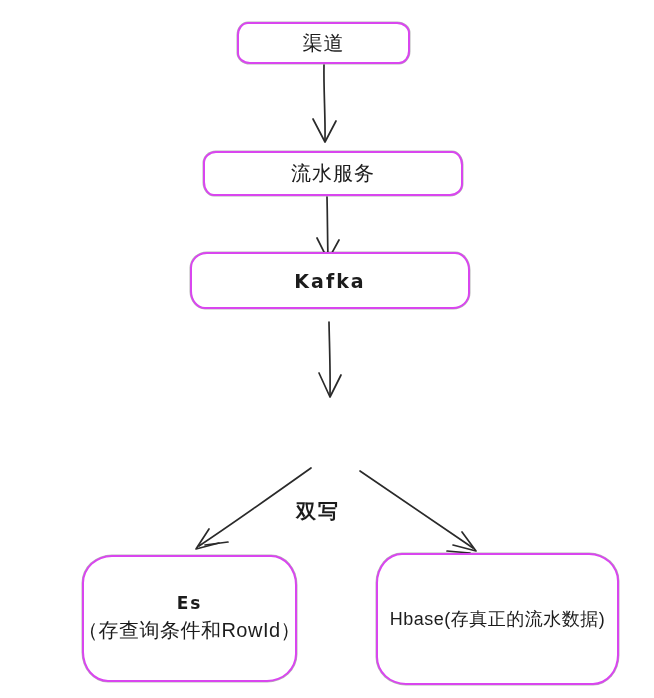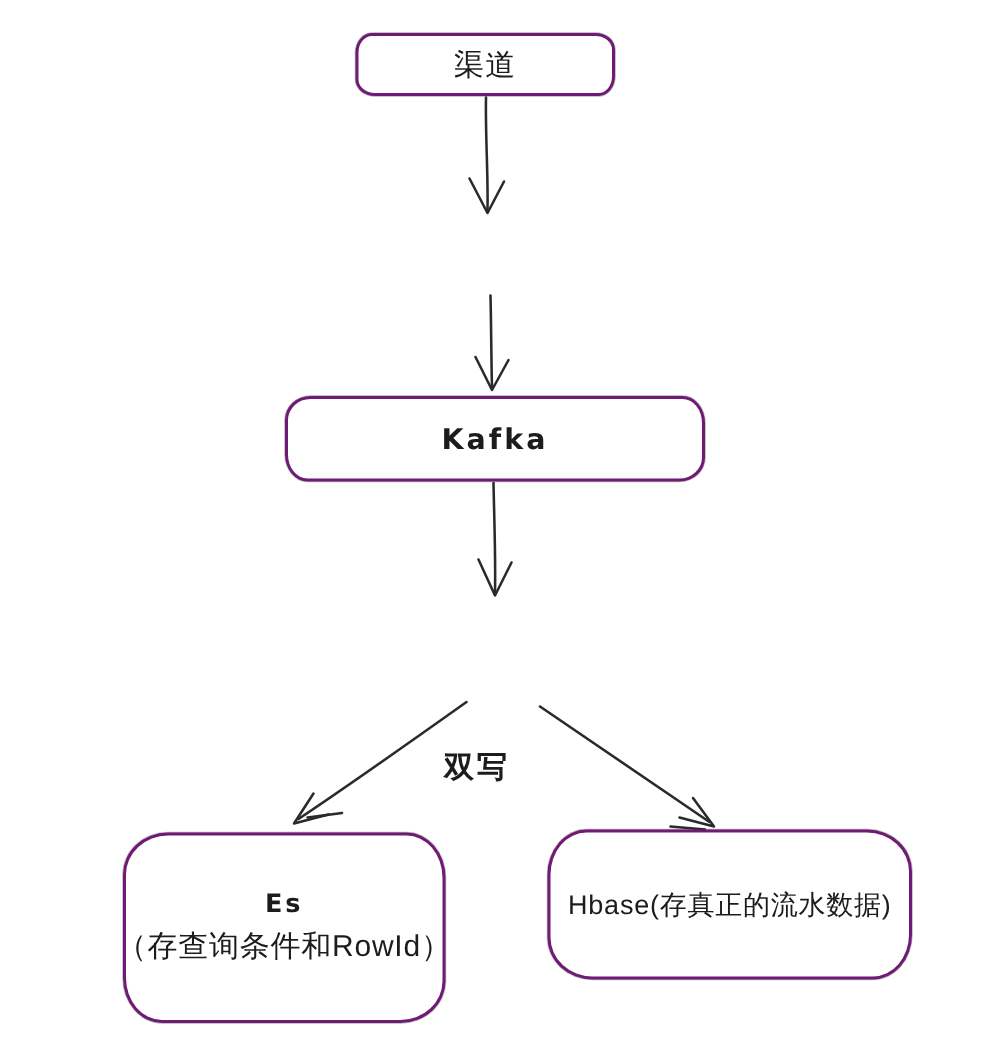--- a/index.html
+++ b/index.html
@@ -19,51 +19,51 @@
   .svg-layer {
     position: absolute;
     left: 0;
     top: 0;
     width: 654px;
     height: 698px;
   }
   .node {
     position: absolute;
     box-sizing: border-box;
-    border: 2px solid #701a75;
+    border: 2px solid #d946ef;
     background: #ffffff;
     display: flex;
     flex-direction: column;
     align-items: center;
     justify-content: center;
     text-align: center;
     box-shadow: 0 0 0 0.5px rgba(40,40,40,0.35);
   }
   .node-channel {
     left: 237px; top: 22px; width: 173px; height: 42px;
     border-radius: 11px 13px 11px 13px / 13px 11px 13px 11px;
   }
   .node-flow-service {
     left: 203px; top: 151px; width: 260px; height: 45px;
     border-radius: 13px 11px 13px 11px / 12px 14px 12px 14px;
   }
   .node-kafka {
-    left: 190px; top: 264px; width: 280px; height: 57px;
+    left: 190px; top: 252px; width: 280px; height: 57px;
     border-radius: 17px 15px 17px 15px / 16px 18px 16px 18px;
   }
   .node-consumer-service {
     left: 202px; top: 403px; width: 255px; height: 64px;
     border-radius: 15px 13px 15px 13px / 14px 16px 14px 16px;
   }
   .node-es {
     left: 82px; top: 555px; width: 215px; height: 127px;
     border-radius: 30px 26px 30px 26px / 28px 30px 28px 30px;
   }
   .node-hbase {
-    left: 365px; top: 553px; width: 243px; height: 100px;
+    left: 376px; top: 553px; width: 243px; height: 132px;
     border-radius: 26px 30px 26px 30px / 30px 28px 30px 28px;
   }
   .label-cjk {
     font-size: 20px;
     letter-spacing: 1px;
     white-space: nowrap;
   }
   .label-hand {
     font-family: "DejaVu Sans", sans-serif;
     font-weight: bold;
@@ -132,20 +132,23 @@
       <path class="arrow" d="M360 471 C 398 497, 436 523, 473 548"></path>
       <path class="arrow" d="M453 545 L476 551 L462 532"></path>
       <path class="arrow" d="M447 551 L470 553"></path>
     </g>
   </svg>
 
   <div class="node node-channel">
     <span class="label-cjk">渠道</span>
   </div>
 
+  <div class="node node-flow-service">
+    <span class="label-cjk">流水服务</span>
+  </div>
 
   <div class="node node-kafka">
     <span class="label-hand">Kafka</span>
   </div>
 
 
   <div class="edge-label">双写</div>
 
   <div class="node node-es">
     <span class="label-hand" style="font-size:17px;">Es</span>

